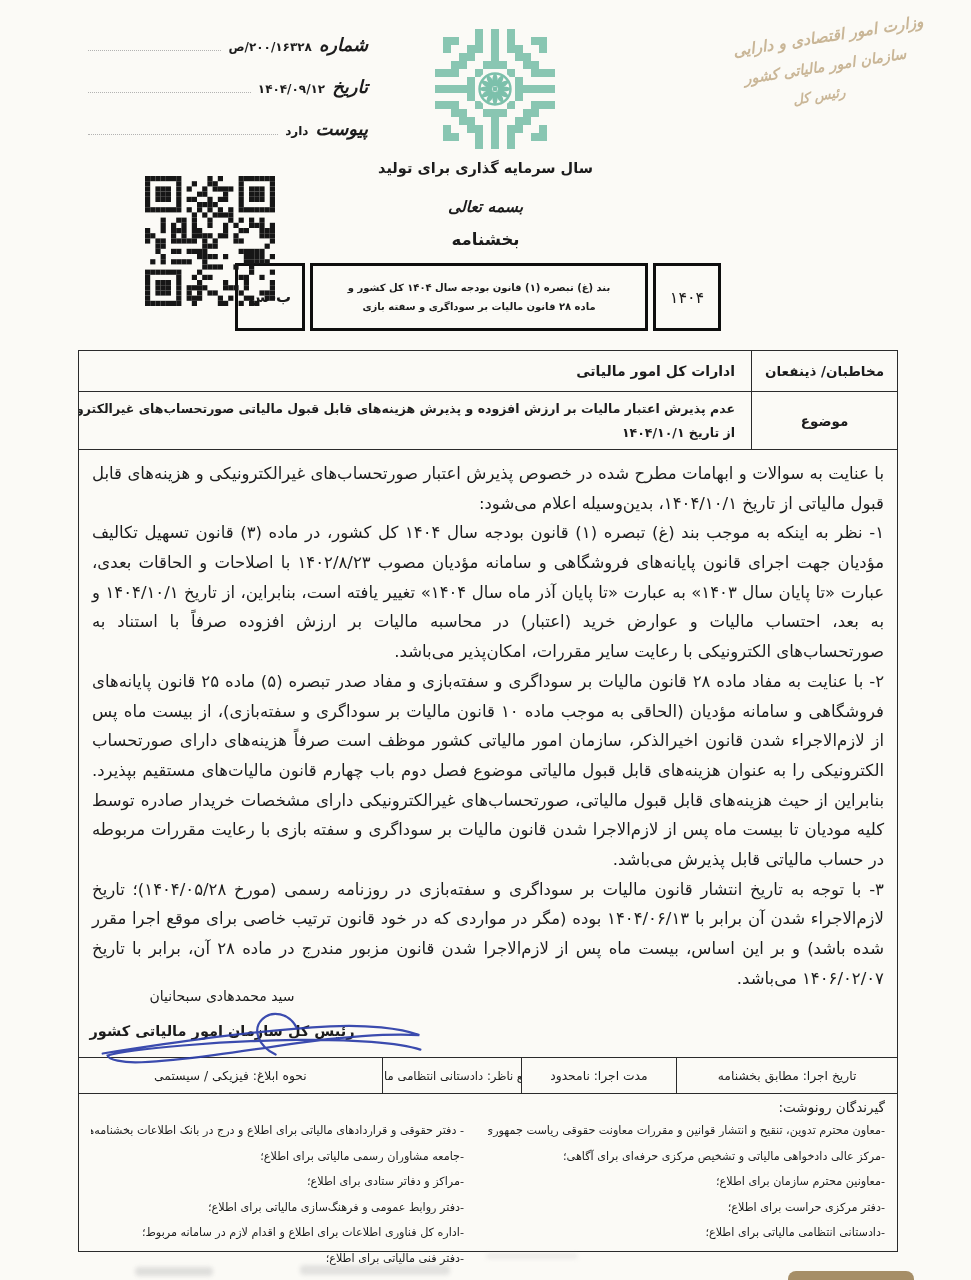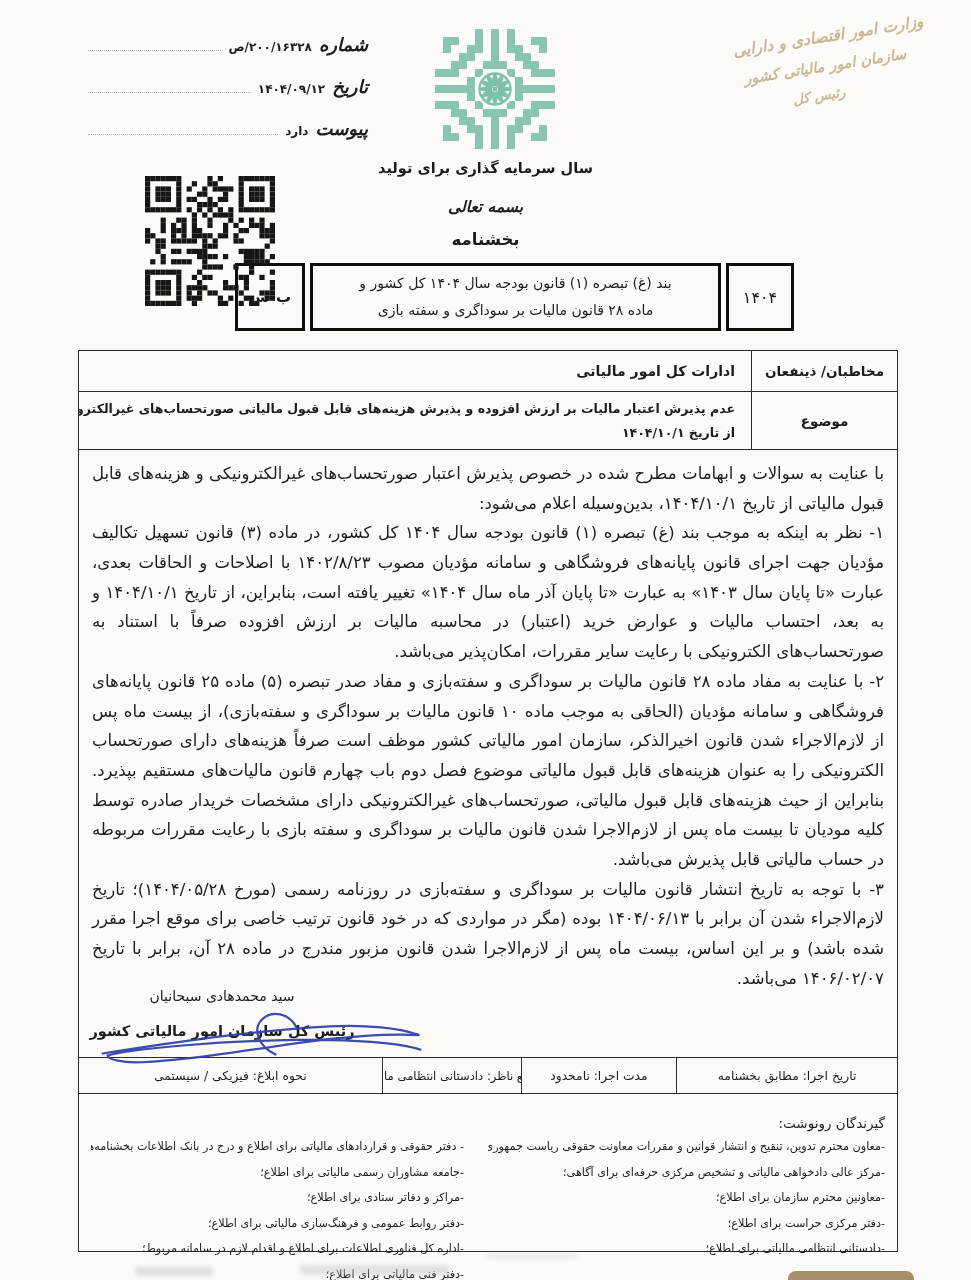--- a/index.html
+++ b/index.html
@@ -29,21 +29,21 @@
   .doc-type{font-size:16.5px;font-weight:bold;margin-top:14px;}
 
   
   .qr{position:absolute;left:145px;top:176px;width:130px;height:130px;z-index:3;}
 
   
   .class-table{position:absolute;left:235px;top:263px;height:68px;display:flex;direction:rtl;gap:5px;z-index:1;}
   .class-box{border:3.5px solid #0e0e0e;display:flex;flex-direction:column;justify-content:center;
              align-items:center;box-sizing:border-box;background:transparent;}
   .cb-year{width:68px;font-weight:normal;font-size:16px;}
-  .cb-main{width:411px;font-weight:normal;font-size:14px;line-height:1.95;text-align:center;white-space:nowrap;}
+  .cb-main{width:338px;font-weight:bold;font-size:10px;line-height:1.95;text-align:center;white-space:nowrap;}
   .cb-code{width:70px;font-weight:bold;font-size:15px;}
 
   
   .main-box{position:absolute;left:78px;top:350px;width:820px;height:902px;border:1.6px solid #2b2b2b;
             box-sizing:border-box;direction:rtl;display:flex;flex-direction:column;}
   .info-row{display:flex;border-bottom:1.6px solid #2b2b2b;box-sizing:border-box;flex:none;}
   .info-row1{height:41px;}
   .info-row2{height:58px;}
   .info-head{width:146px;flex:none;border-left:1.6px solid #2b2b2b;display:flex;align-items:center;
              justify-content:center;font-weight:bold;font-size:13.5px;box-sizing:border-box;}
@@ -64,21 +64,21 @@
   .exec-row{display:flex;border-top:1.6px solid #2b2b2b;border-bottom:1.6px solid #2b2b2b;height:35px;
             flex:none;align-items:stretch;}
   .exec-cell{display:flex;align-items:center;justify-content:center;font-size:12.3px;box-sizing:border-box;
              white-space:nowrap;overflow:hidden;}
   .ec1{width:27%;border-left:1.4px solid #2b2b2b;}
   .ec2{width:19%;border-left:1.4px solid #2b2b2b;}
   .ec3{width:17%;border-left:1.4px solid #2b2b2b;font-size:11.6px;}
   .ec4{flex:1;}
 
   .cc-section{flex:none;padding:5px 12px 0;}
-  .cc-heading{font-size:13.5px;margin-bottom:3px;margin-top:16px;}
+  .cc-heading{font-size:13.5px;margin-bottom:3px;}
   .cc-cols{display:flex;}
   .cc-col{width:50%;box-sizing:border-box;}
   .cc-col .cc-item{font-size:11.2px;line-height:25.5px;white-space:nowrap;overflow:hidden;text-align:right;}
   .cc-col.left{padding-right:24px;}
 
   
   .smudge{position:absolute;background:#bdbdbd;border-radius:4px;filter:blur(2px);}
   .sm1{left:135px;top:1267px;width:78px;height:9px;opacity:.45;}
   .sm2{left:300px;top:1265px;width:150px;height:10px;opacity:.4;}
   .sm3{left:486px;top:1253px;width:92px;height:6px;opacity:.22;}

